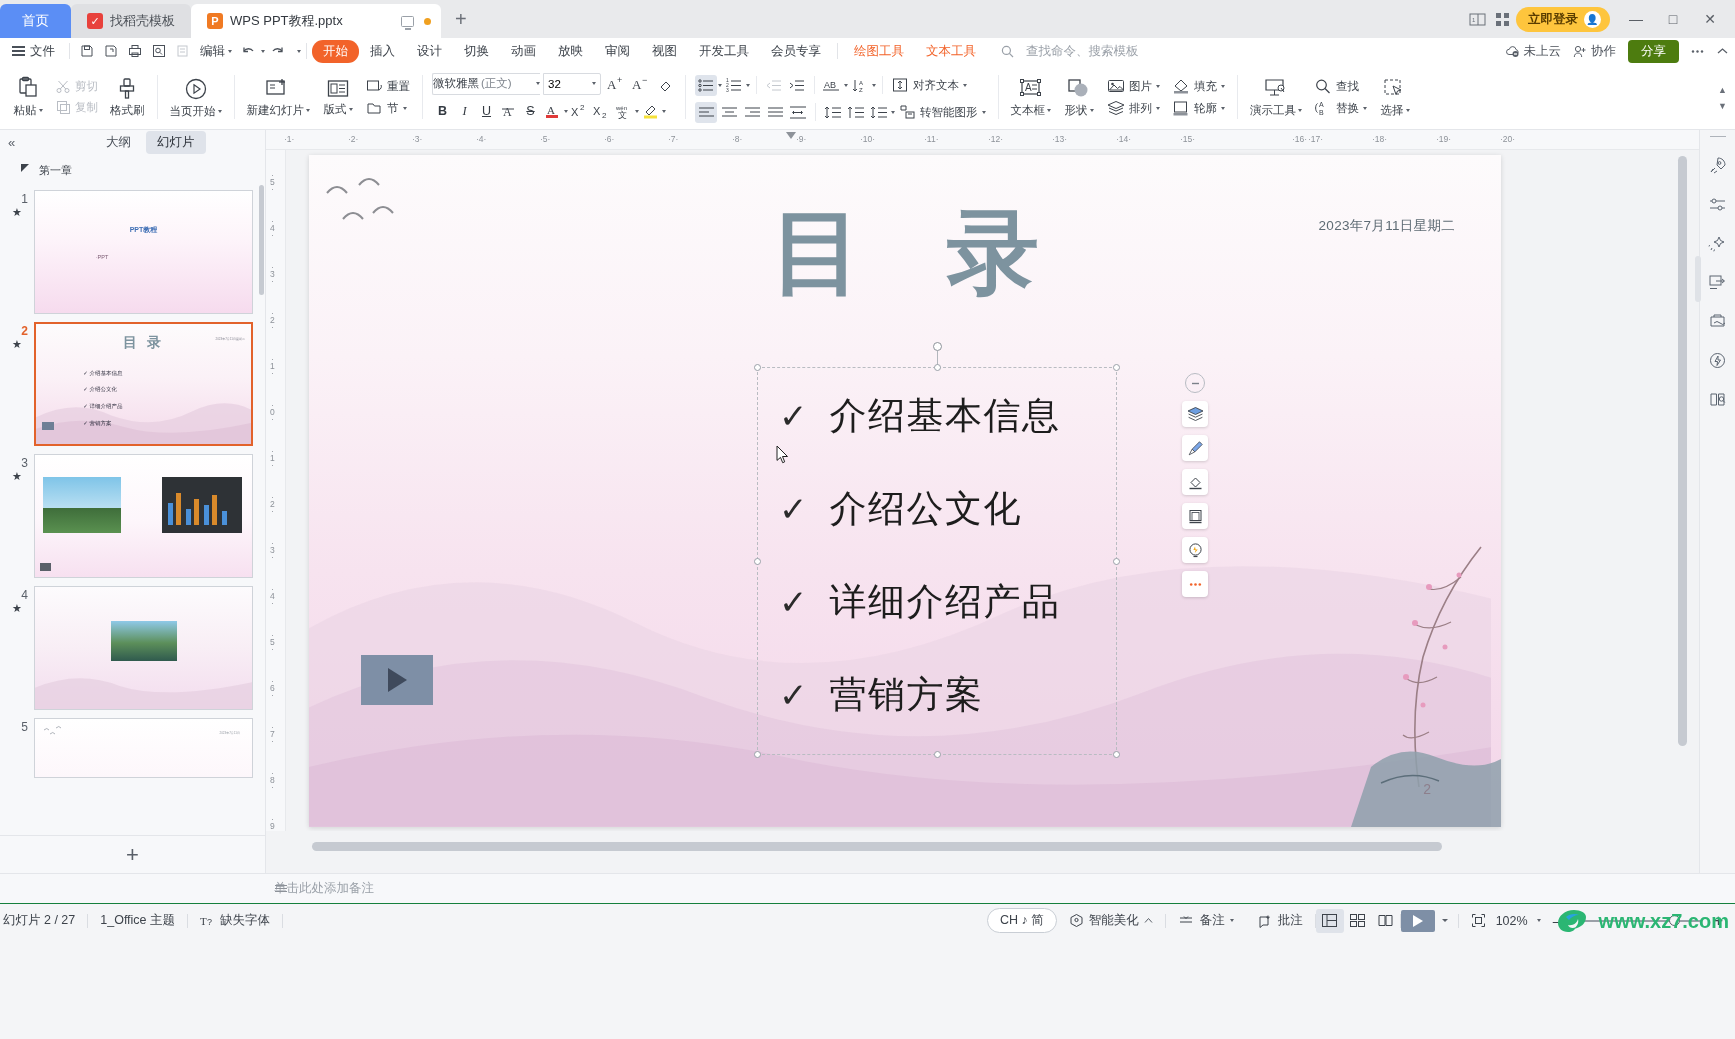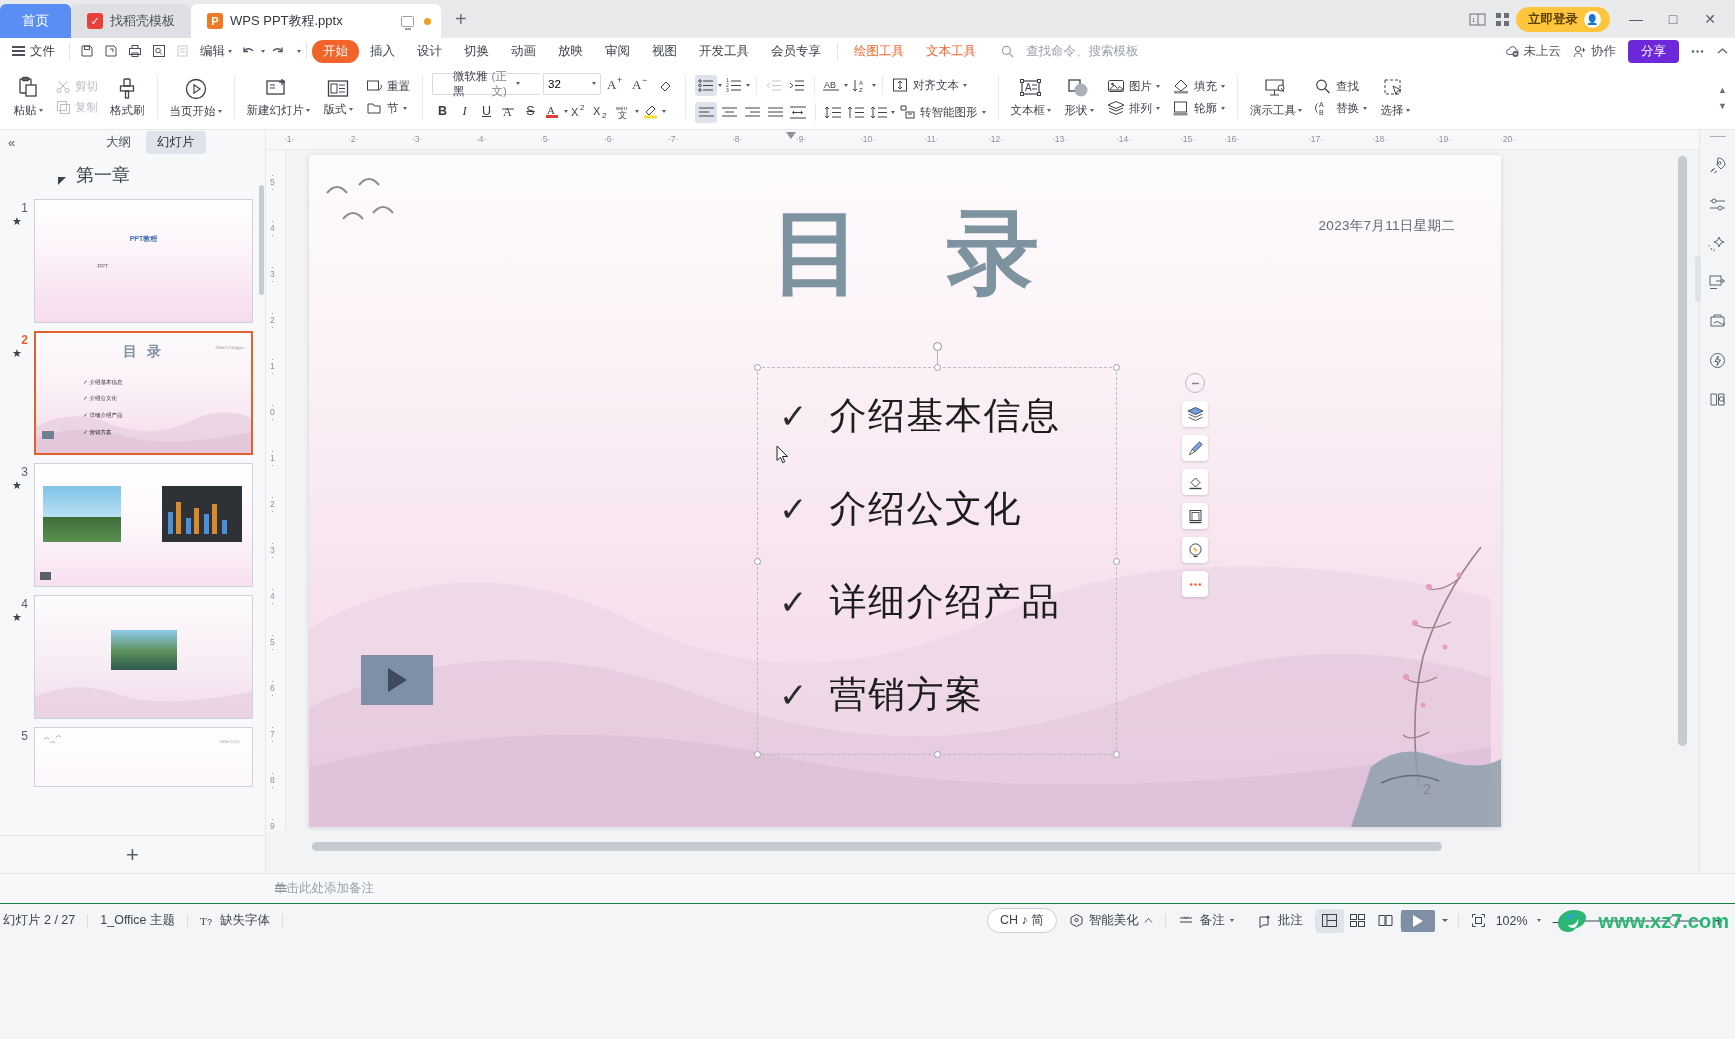--- a/index.html
+++ b/index.html
@@ -56,38 +56,38 @@
   .qa svg { display:block; }
   .mb-edit { display:flex;align-items:center;gap:3px;padding:0 5px;cursor:pointer;font-size:12.5px;}
   .caret { width:0;height:0;border-left:3px solid transparent;border-right:3px solid transparent;
     border-top:3.5px solid #5b616a; display:inline-block;}
   .caret.sm{border-left-width:2.5px;border-right-width:2.5px;border-top-width:3px;}
   .mtab { padding:3px 11px; font-size:12.5px; color:#3d434b; cursor:pointer; border-radius:11px; white-space:nowrap;}
   .mtab.sel { background:#f2632a; color:#fff; }
   .mtab.tool { color:#f2632a; }
   .searchbox { display:flex; align-items:center; gap:12px; margin-left:14px; font-size:12.5px; color:#9aa0a8; cursor:text;}
   .mb-right { position:absolute; right:6px; top:0; height:27px; display:flex; align-items:center; gap:12px; font-size:12.5px; color:#4a5059;}
-  .share-btn { background:#6d28d9; color:#fff; border-radius:4px; padding:3px 13px; font-size:12.5px; cursor:pointer;}
+  .share-btn { background:#4d7c0f; color:#fff; border-radius:4px; padding:3px 13px; font-size:12.5px; cursor:pointer;}
   .mb-right .mi { display:flex; align-items:center; gap:4px; cursor:pointer;}
 
   
   .ribbon { height:65px; background:#fff; display:flex; align-items:center;
     padding-left:6px; position:relative; border-bottom:1px solid #e4e6ea; }
   .rgroup { display:flex; align-items:center; height:60px; }
   .rsep { width:1px; height:44px; background:#e8eaee; margin:0 6px; }
   .bigbtn { display:flex; flex-direction:column; align-items:center; justify-content:center;
      min-width:44px; padding:2px 6px; cursor:pointer; color:#3d434b; font-size:11.5px; height:58px; gap:2px;}
   .bigbtn .lbl { display:flex; align-items:center; gap:2px; white-space:nowrap;}
   .smallstack { display:flex; flex-direction:column; justify-content:center; gap:4px; height:58px; padding:0 3px;}
   .smallbtn { display:flex; align-items:center; gap:4px; font-size:11.5px; color:#3d434b; cursor:pointer; white-space:nowrap; padding:1px 3px;}
   .smallbtn.dim { color:#b9bdc4; }
   .iconbox { display:flex; align-items:center; justify-content:center; }
   .fontrow { display:flex; align-items:center; gap:3px; }
   .fname { width:108px; height:22px; border:1px solid #d8dbe0; border-right:none; border-radius:2px 0 0 2px;
-    display:flex; align-items:center; padding:0 20px; font-size:11.5px; background:#fff; }
+    display:flex; align-items:center; padding:0 0; font-size:11.5px; background:#fff; }
   .fname .nm { color:#3d434b; }
   .fname .zw { color:#7f858d; margin-left:2px;}
   .fname .cr { margin-left:auto;}
   .fsize { width:58px; height:22px; border:1px solid #d8dbe0; border-radius:0 2px 2px 0;
     display:flex; align-items:center; padding:0 4px; font-size:11.5px; background:#fff;}
   .fsize .cr { margin-left:auto;}
   .tinybtn { width:22px;height:21px;display:flex;align-items:center;justify-content:center;cursor:pointer;color:#3d434b;font-size:12px;}
   .tinybtn.on { background:#dfe4ec; border-radius:3px; }
   .fmtrow { display:flex; align-items:center; gap:1px; margin-top:3px;}
   .fb { width:21px;height:21px;display:flex;align-items:center;justify-content:center;cursor:pointer;font-size:12.5px;color:#343a42;}
@@ -99,21 +99,21 @@
 
   
   .leftpanel { width:266px; background:#f7f8fa; border-right:1px solid #e4e6ea; position:relative;
     display:flex; flex-direction:column; }
   .lp-head { height:25px; display:flex; align-items:center; padding:0 8px; gap:0; position:relative;}
   .collapse { color:#5b616a; font-size:13px; cursor:pointer; }
   .lp-tabs { margin-left:auto; margin-right:auto; display:flex; gap:4px; position:absolute; left:95px;}
   .lp-tab { font-size:12.5px; color:#4a5059; padding:3px 11px; border-radius:4px; cursor:pointer;}
   .lp-tab.sel { background:#dfe3ea; color:#2d323a; }
   .lp-scroll { flex:1; overflow:hidden; position:relative; }
-  .chapter { display:flex; align-items:flex-end; gap:8px; padding:8px 0 8px 20px; font-size:18px; color:#3d434b; cursor:pointer;margin-left:37px;}
+  .chapter { display:flex; align-items:flex-start; gap:8px; padding:8px 0 8px 20px; font-size:11px; color:#3d434b; cursor:pointer;}
   .slide-item { display:flex; align-items:flex-start; gap:4px; padding:4px 12px 4px 4px; }
   .slide-num { width:22px; text-align:right; font-size:12px; color:#5a6069; padding-top:2px; flex:none;}
   .slide-num.sel { color:#e2622b; font-weight:600;}
   .star { font-size:11px; color:#3d434b; }
   .thumb { flex:1; height:124px; border:1px solid #cfd3d9; background:#fff; position:relative; overflow:hidden; cursor:pointer;}
   .thumb.selected { border:2px solid #e2622b; }
   .lp-bottom { height:38px; display:flex; align-items:center; justify-content:center;
     border-top:1px solid #e4e6ea; background:#f7f8fa;}
   .plusbig { font-size:22px; color:#5a6069; cursor:pointer; font-weight:300;}
   .lp-vscroll { position:absolute; right:1px; top:30px; width:5px; height:110px; background:#c6cad1; border-radius:3px;}
@@ -947,21 +947,21 @@
           <span class="rtick" style="left: 338px;">·6·</span>
           <span class="rtick" style="left: 402px;">·7·</span>
           <span class="rtick" style="left: 466px;">·8·</span>
           <span class="rtick" style="left: 530px;">·9·</span>
           <span class="rtick" style="left: 594px;">·10·</span>
           <span class="rtick" style="left: 658px;">·11·</span>
           <span class="rtick" style="left: 722px;">·12·</span>
           <span class="rtick" style="left: 786px;">·13·</span>
           <span class="rtick" style="left: 850px;">·14·</span>
           <span class="rtick" style="left: 914px;">·15·</span>
-          <span class="rtick" style="left: 958px;">·16·</span>
+          <span class="rtick" style="left: 1026px;">·16·</span>
           <span class="rtick" style="left: 1042px;">·17·</span>
           <span class="rtick" style="left: 1106px;">·18·</span>
           <span class="rtick" style="left: 1170px;">·19·</span>
           <span class="rtick" style="left: 1234px;">·20·</span>
         </div>
       <div class="ruler-v" id="vruler">
           <span class="rtickv" style="top: 22px;">
             <div style="line-height:7px;text-align:center">·<br>5<br>·</div>
           </span>
           <span class="rtickv" style="top: 68px;">

